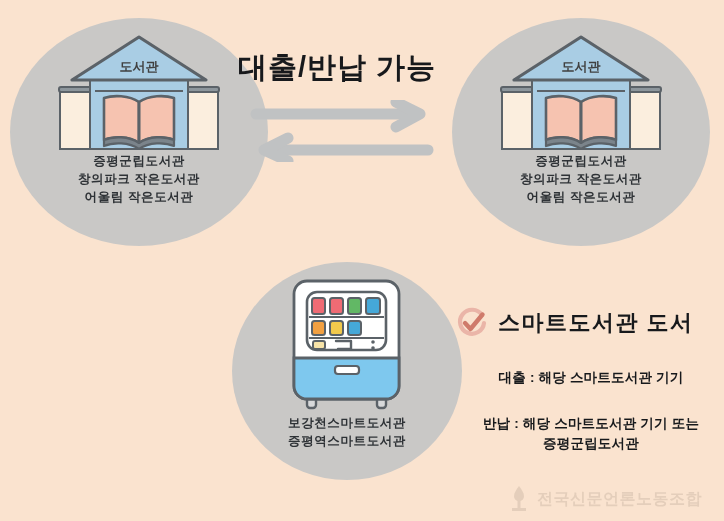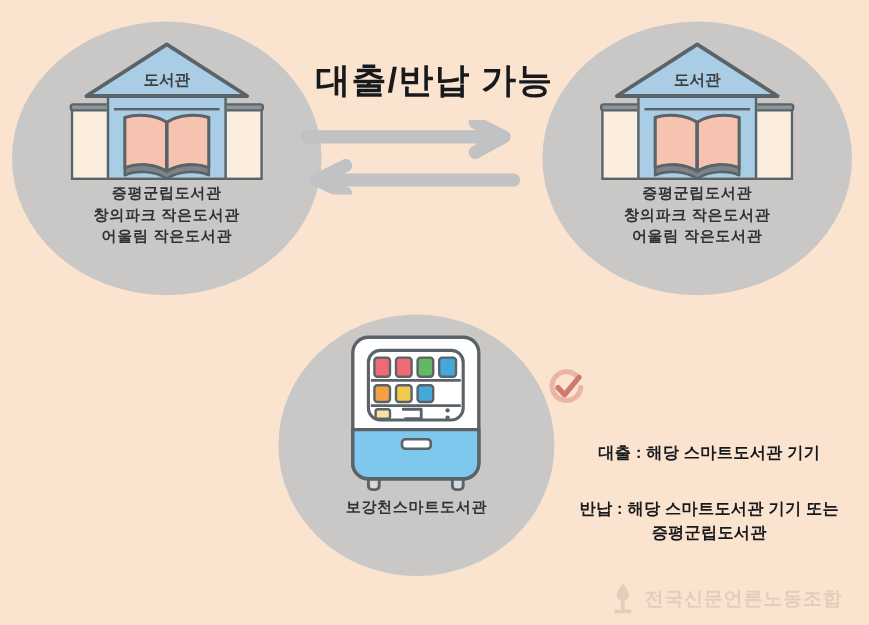--- a/index.html
+++ b/index.html
@@ -100,21 +100,21 @@
   #caption-left  { left: 10px;  top: 152px; width: 258px; }
   #caption-right { left: 452px; top: 152px; width: 258px; }
   #caption-kiosk { left: 232px; top: 414px; width: 230px; }
 
   
   #exchange-title {
     position: absolute;
     left: 238px;
     top: 48px;
     width: 248px;
-    text-align: center;
+    text-align: left;
     font-size: 29px;
     font-weight: 900;
     color: #17191c;
     letter-spacing: 1px;
     font-family: "Liberation Sans", "DejaVu Sans", sans-serif;
   }
 
   #arrows { position: absolute; left: 248px; top: 100px; }
 
   
@@ -265,28 +265,30 @@
     <line x1="28" y1="60" x2="103" y2="60" stroke="#5b6268" stroke-width="2.2"></line>
 
     <rect x="32" y="63" width="12" height="8" rx="2" fill="#f6e3a8" stroke="#5b6268" stroke-width="2"></rect>
     <path d="M55 63 L70 63 L70 71 L57 71" fill="none" stroke="#5b6268" stroke-width="2.4" stroke-linejoin="round" stroke-linecap="round"></path>
     <circle cx="92" cy="64" r="1.8" fill="#5b6268"></circle>
     <circle cx="92" cy="70" r="1.8" fill="#5b6268"></circle>
   </svg>
 
   <div class="caption" id="caption-kiosk">
     <div>보강천스마트도서관</div>
+    <div>증평역스마트도서관</div>
   </div>
 
   <div id="smart-section">
     <div id="smart-heading-row">
       <svg id="check-icon" width="34" height="34" viewBox="0 0 34 34">
         <path d="M27 9 A12 12 0 1 0 29 17" fill="none" stroke="#eab5a8" stroke-width="4.2" stroke-linecap="round"></path>
         <path d="M10 17 L15.5 23 L27.5 8.5" fill="none" stroke="#cf7b6b" stroke-width="4.4" stroke-linecap="round" stroke-linejoin="round"></path>
       </svg>
+      <div id="smart-heading">스마트도서관 도서</div>
     </div>
 
     <div class="smart-line" id="smart-loan">대출 : 해당 스마트도서관 기기</div>
 
     <div class="smart-line" id="smart-return">
       <div>반납 : 해당 스마트도서관 기기 또는</div>
       <div>증평군립도서관</div>
     </div>
   </div>
 

